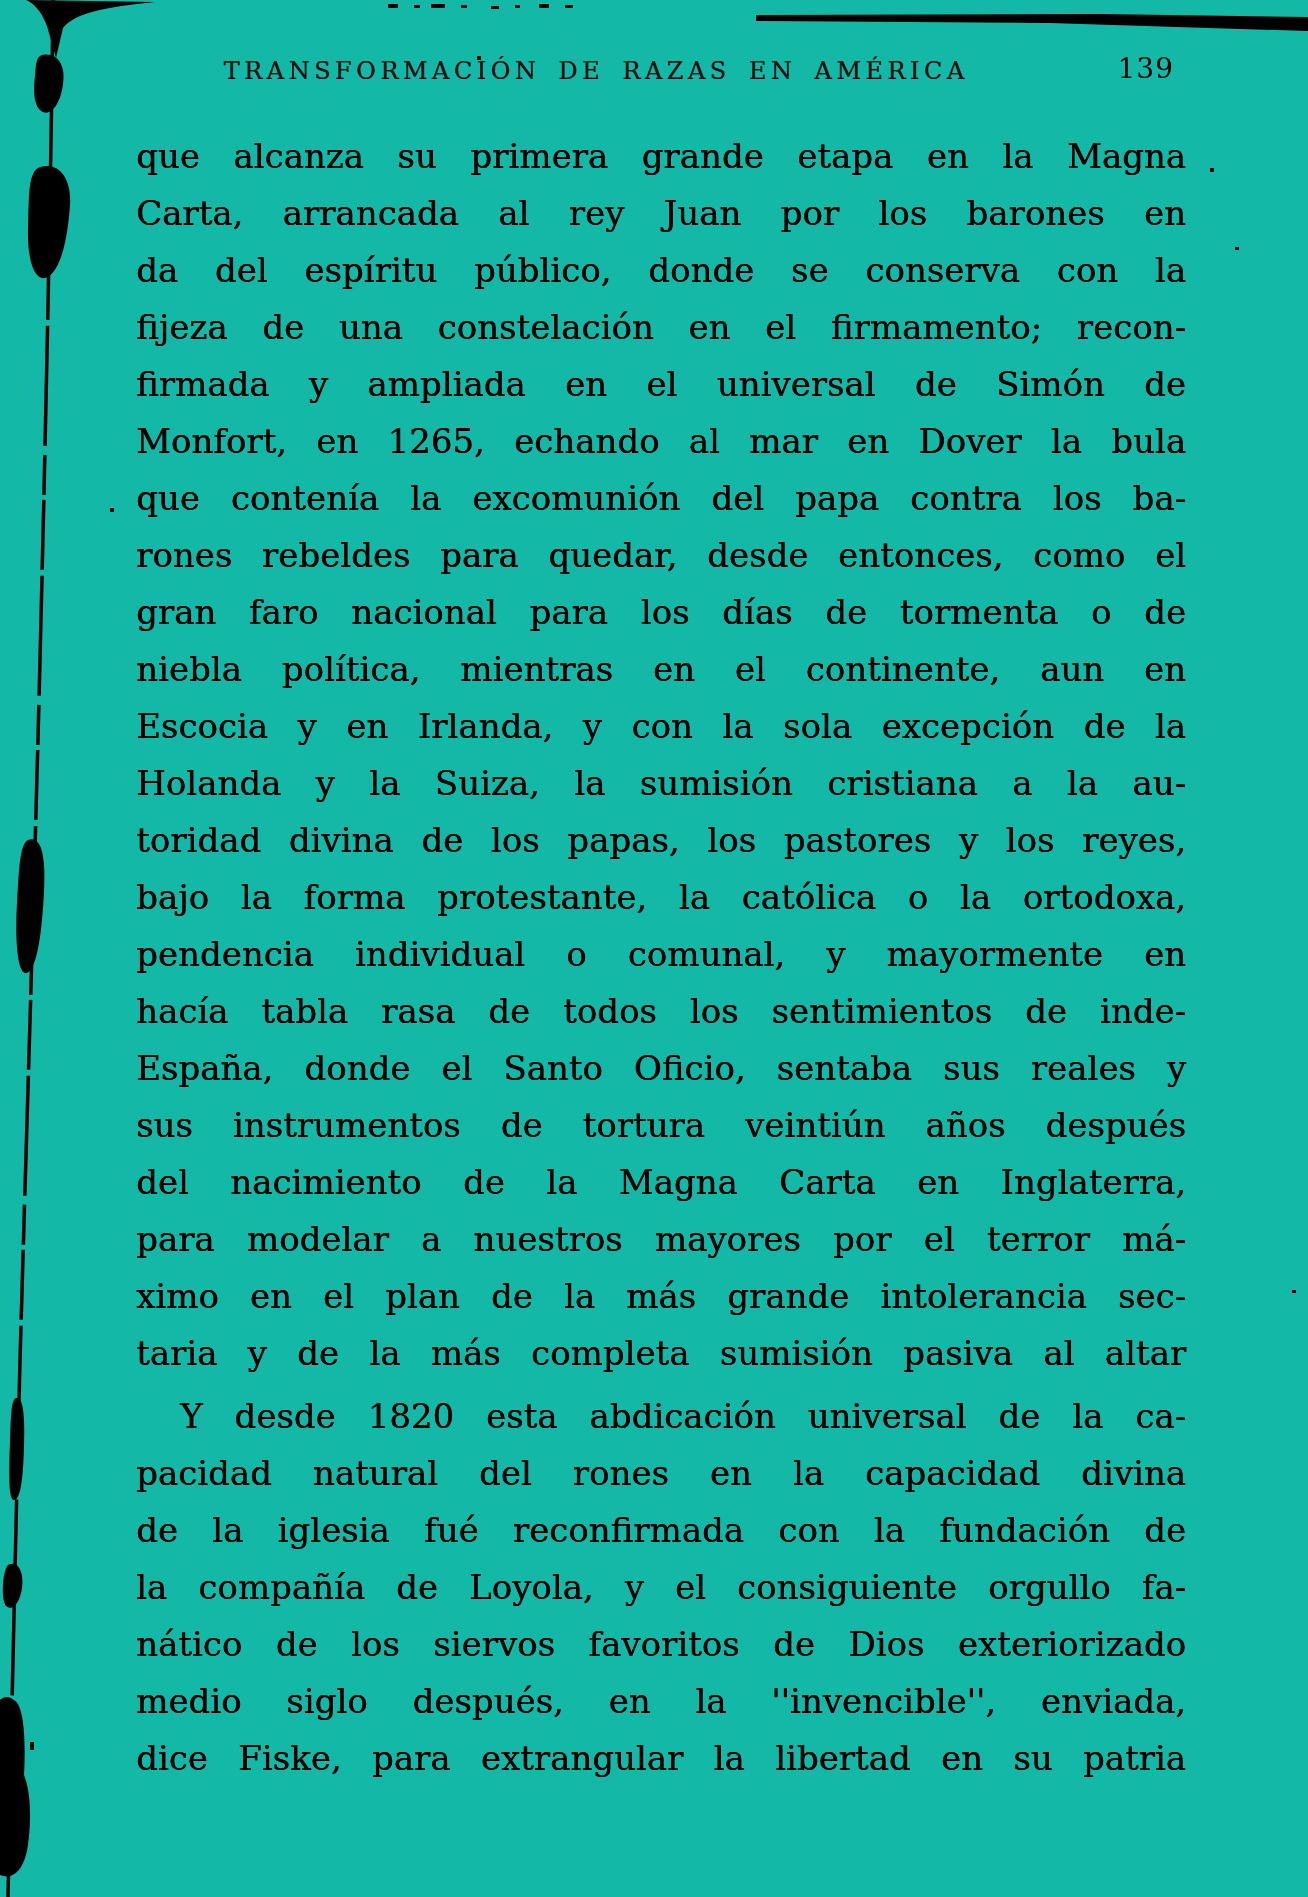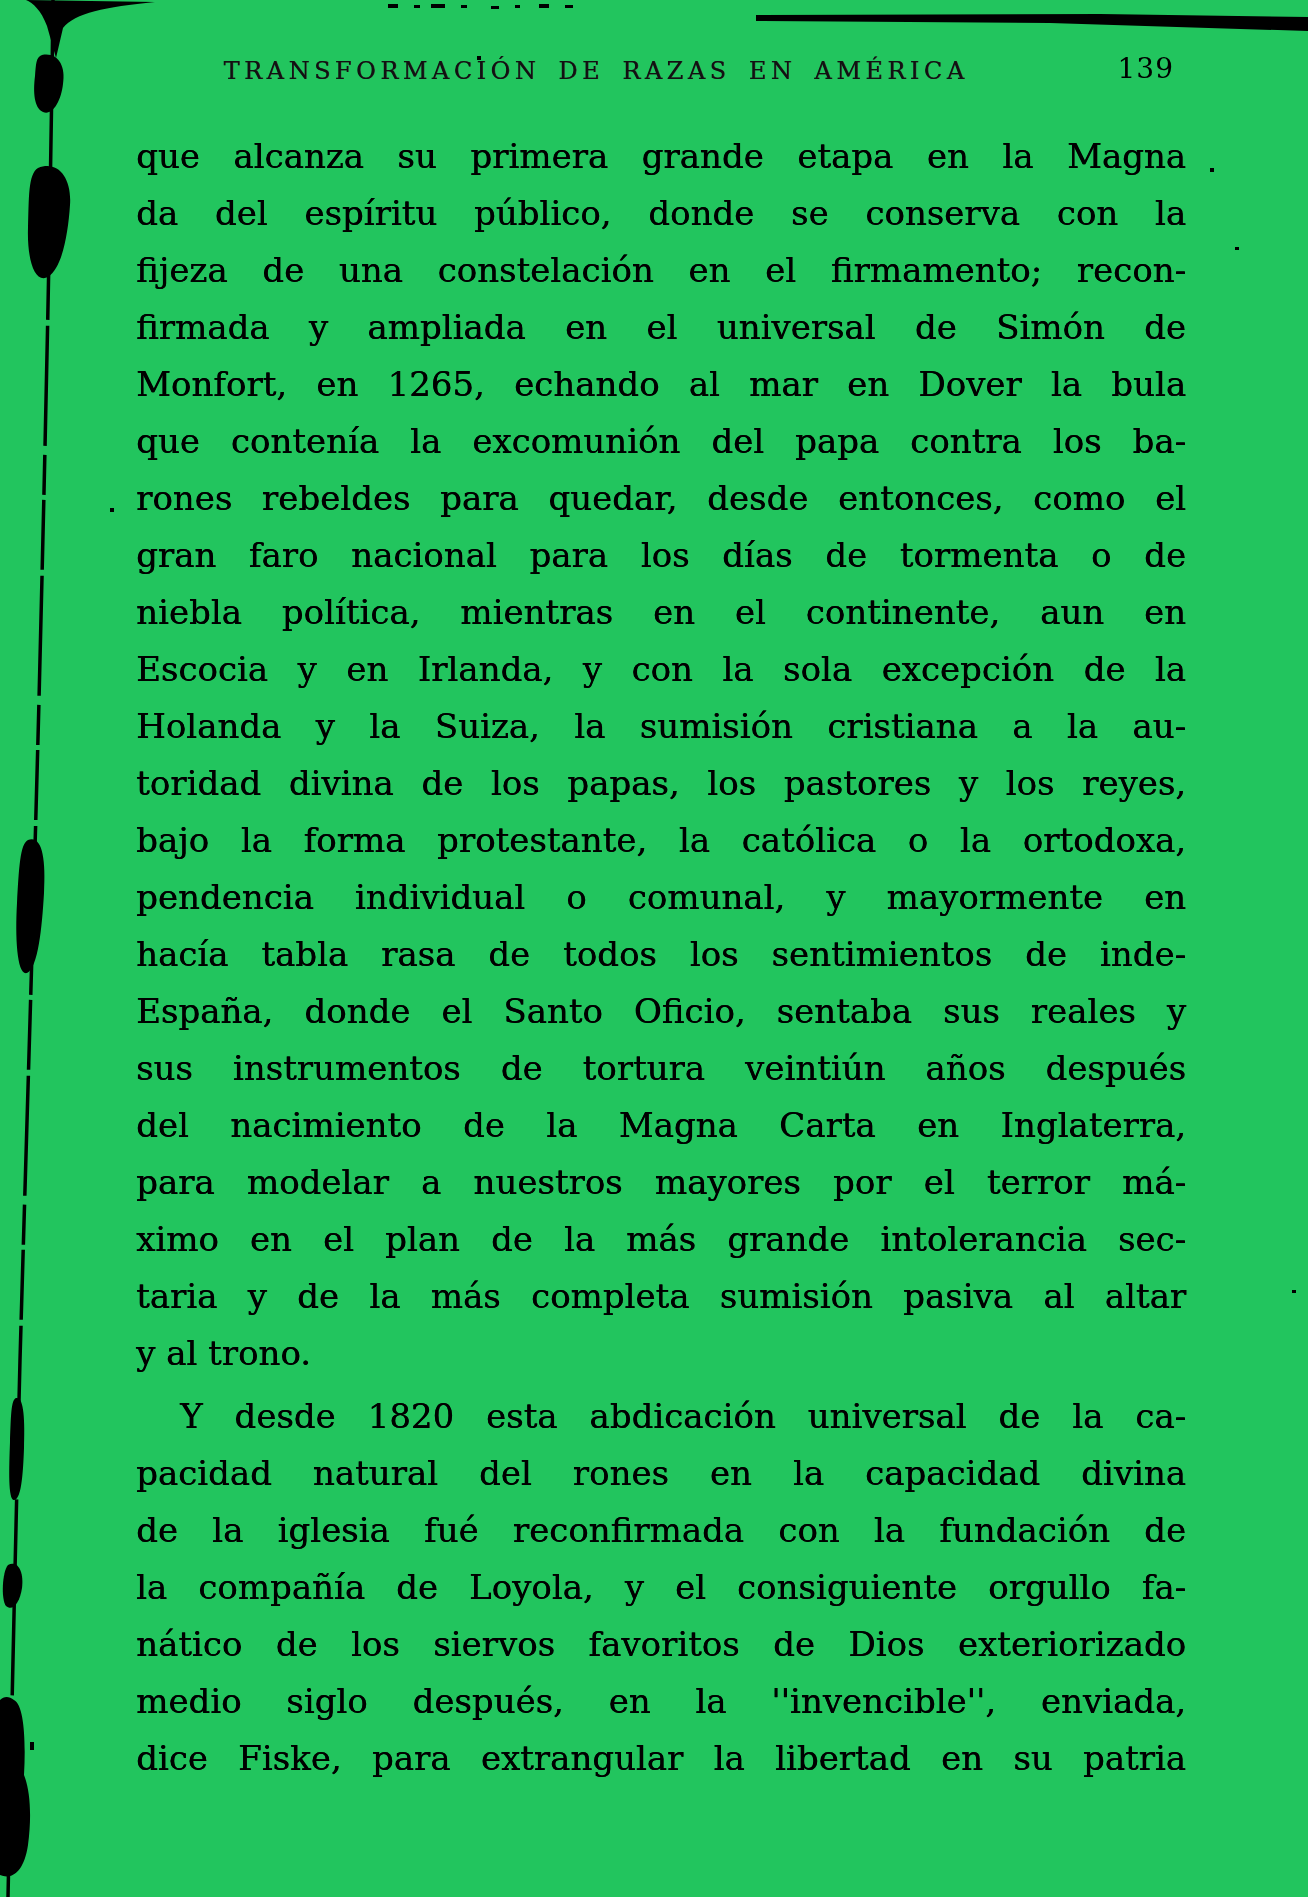--- a/index.html
+++ b/index.html
@@ -1,20 +1,20 @@
 <!DOCTYPE html>
 <html><head>
 <meta charset="utf-8">
 <style>
   html, body { margin: 0; padding: 0; background: #e8e8e8; }
   .page {
     position: relative;
     width: 1308px;
     height: 1897px;
-    background: #22c55e;
+    background: #14b8a6;
     color: #000000;
     font-family: "DejaVu Serif", serif;
     overflow: hidden;
   }
   .artifacts {
     position: absolute;
     top: 0; left: 0;
     width: 1308px; height: 1897px;
     pointer-events: none;
   }
@@ -106,41 +106,41 @@
   </svg>
 
   <div class="running-header">
     <div class="header-title">TRANSFORMACIÓN DE RAZAS EN AMÉRICA</div>
     <div class="page-number">139</div>
   </div>
 
   <div class="text-body">
       <div class="paragraph">
         <div class="text-line">que alcanza su primera grande etapa en la Magna</div>
+        <div class="text-line">Carta, arrancada al rey Juan por los barones en</div>
         <div class="text-line">da del espíritu público, donde se conserva con la</div>
         <div class="text-line">fijeza de una constelación en el firmamento; recon-</div>
         <div class="text-line">firmada y ampliada en el universal de Simón de</div>
         <div class="text-line">Monfort, en 1265, echando al mar en Dover la bula</div>
         <div class="text-line">que contenía la excomunión del papa contra los ba-</div>
         <div class="text-line">rones rebeldes para quedar, desde entonces, como el</div>
         <div class="text-line">gran faro nacional para los días de tormenta o de</div>
         <div class="text-line">niebla política, mientras en el continente, aun en</div>
         <div class="text-line">Escocia y en Irlanda, y con la sola excepción de la</div>
         <div class="text-line">Holanda y la Suiza, la sumisión cristiana a la au-</div>
         <div class="text-line">toridad divina de los papas, los pastores y los reyes,</div>
         <div class="text-line">bajo la forma protestante, la católica o la ortodoxa,</div>
         <div class="text-line">pendencia individual o comunal, y mayormente en</div>
         <div class="text-line">hacía tabla rasa de todos los sentimientos de inde-</div>
         <div class="text-line">España, donde el Santo Oficio, sentaba sus reales y</div>
         <div class="text-line">sus instrumentos de tortura veintiún años después</div>
         <div class="text-line">del nacimiento de la Magna Carta en Inglaterra,</div>
         <div class="text-line">para modelar a nuestros mayores por el terror má-</div>
         <div class="text-line">ximo en el plan de la más grande intolerancia sec-</div>
         <div class="text-line">taria y de la más completa sumisión pasiva al altar</div>
-        <div class="text-line no-justify">y al trono.</div>
       </div>
       <div class="paragraph">
         <div class="text-line indent">Y desde 1820 esta abdicación universal de la ca-</div>
         <div class="text-line">pacidad natural del rones en la capacidad divina</div>
         <div class="text-line">de la iglesia fué reconfirmada con la fundación de</div>
         <div class="text-line">la compañía de Loyola, y el consiguiente orgullo fa-</div>
         <div class="text-line">nático de los siervos favoritos de Dios exteriorizado</div>
         <div class="text-line">medio siglo después, en la ''invencible'', enviada,</div>
         <div class="text-line">dice Fiske, para extrangular la libertad en su patria</div>
       </div>

